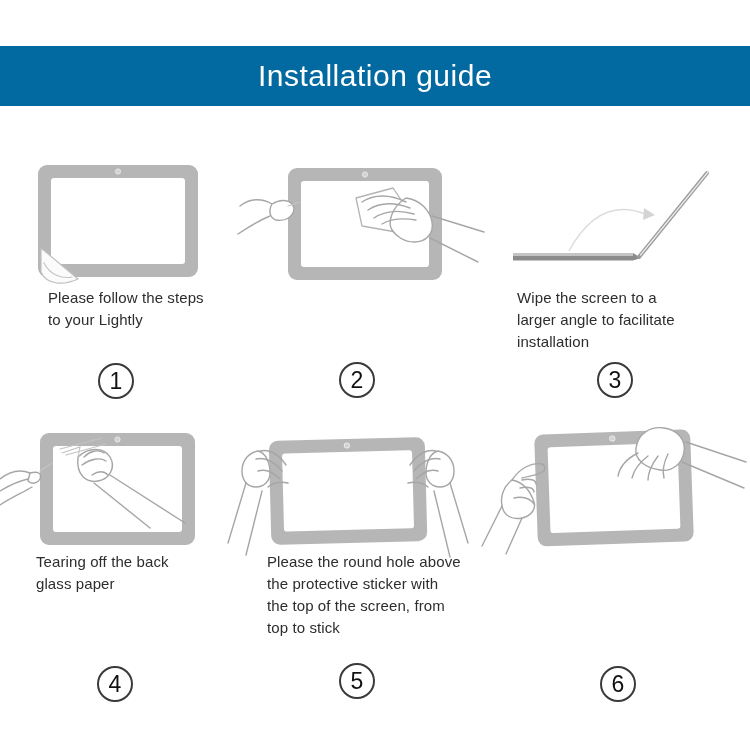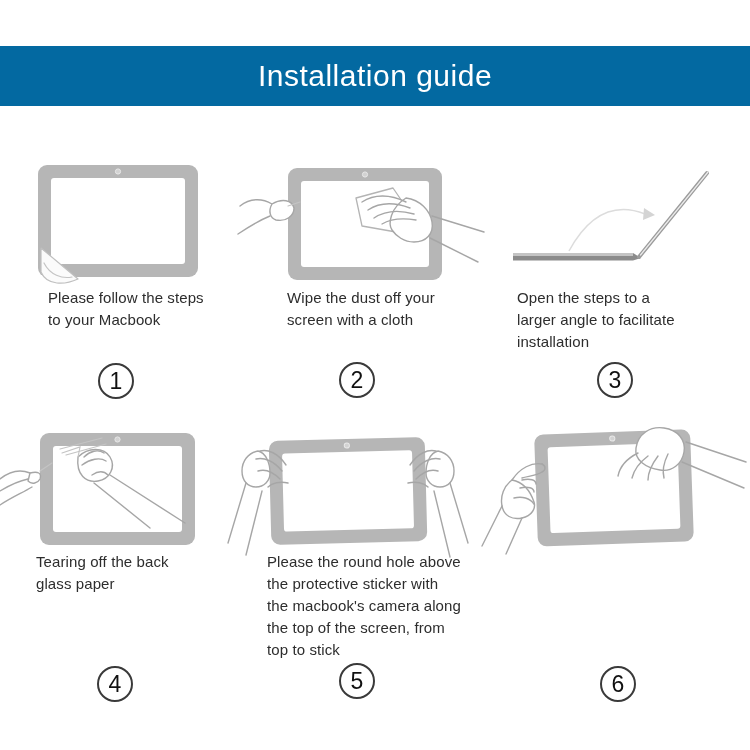--- a/index.html
+++ b/index.html
@@ -157,43 +157,38 @@
       <path class="ink" d="M44,62 C52,60 58,62 58,66"></path>
       <path class="ink" d="M42,70 C50,68 56,70 56,74"></path>
       <path class="ink" d="M36,80 C44,78 52,80 56,86"></path>
       <path class="ink" d="M24,88 L4,128"></path>
       <path class="ink" d="M44,100 L28,136"></path>
     </g>
   </svg>
 
   <div class="caption" style="left:48px;top:287px">
     <span>Please follow the steps</span>
-    <span>to your Macbook</span>
+    <span>to your Lightly</span>
   </div>
 
-  <div class="caption" style="left:287px;top:287px">
-    <span>Wipe the dust off your</span>
-    <span>screen with a cloth</span>
-  </div>
 
   <div class="caption" style="left:517px;top:287px">
-    <span>Open the steps to a</span>
+    <span>Wipe the screen to a</span>
     <span>larger angle to facilitate</span>
     <span>installation</span>
   </div>
 
   <div class="caption" style="left:36px;top:551px">
     <span>Tearing off the back</span>
     <span>glass paper</span>
   </div>
 
   <div class="caption" style="left:267px;top:551px">
     <span>Please the round hole above</span>
     <span>the protective sticker with</span>
-    <span>the macbook's camera along</span>
     <span>the top of the screen, from</span>
     <span>top to stick</span>
   </div>
 
 
   <div class="stepnum" style="left:98px;top:363px">1</div>
   <div class="stepnum" style="left:339px;top:362px">2</div>
   <div class="stepnum" style="left:597px;top:362px">3</div>
   <div class="stepnum" style="left:97px;top:666px">4</div>
   <div class="stepnum" style="left:339px;top:663px">5</div>

